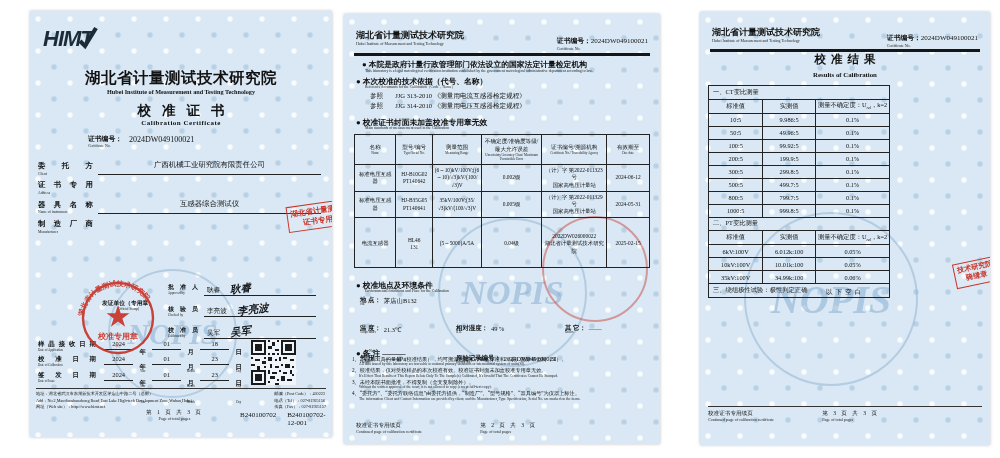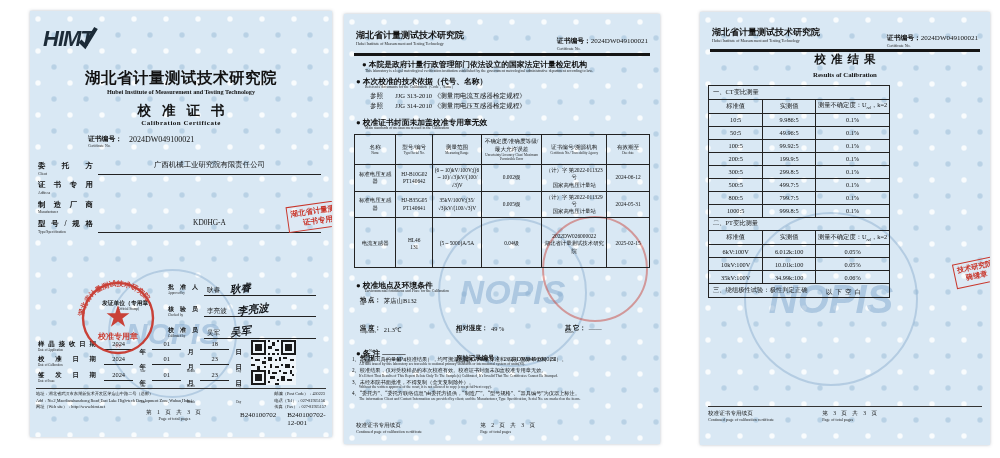--- a/index.html
+++ b/index.html
@@ -7,21 +7,21 @@
        font-family:"Liberation Serif",serif;color:#121212;overflow:hidden}
   .page{position:absolute;overflow:hidden;background-color:#d9e8f4;
     background-image:
       radial-gradient(circle at 8px 8px, rgba(255,255,255,.85) 2px, rgba(255,255,255,0) 3.4px),
       radial-gradient(circle at 24px 24px, rgba(158,190,216,.55) 2px, rgba(158,190,216,0) 3.4px);
     background-size:32px 32px;box-shadow:0 0 3px rgba(60,80,100,.35)}
   .en{font-size:4px;font-weight:normal;line-height:1.15;color:#1d1d1d}
   .pre{white-space:pre-line}
   .wm{position:absolute;border:2px solid rgba(135,170,205,.45);border-radius:50%;
       display:flex;align-items:center;justify-content:center;pointer-events:none;
-      color:rgba(130,168,205,.5);font-style:italic;font-weight:bold;font-family:Liberation Sans, sans-serif}
+      color:rgba(130,168,205,.5);font-style:italic;font-weight:bold;font-family:Liberation Serif, serif}
   
   .p1{left:30px;top:11px;width:302px;height:426px}
   .p1-logo{position:absolute;left:13px;top:15px;width:76px;height:26px}
   .ctr{position:absolute;left:0;right:0;text-align:center}
   .p1-inst{top:57px;font-size:15.5px;font-weight:bold;letter-spacing:.5px}
   .p1-inst-en{top:77px;font-size:6.2px;font-weight:bold}
   .p1-title{top:91px;font-size:13.5px;font-weight:bold;letter-spacing:11px;text-indent:11px}
   .p1-title-en{top:108px;font-size:7px;font-weight:bold;letter-spacing:.5px}
   .p1-certno{position:absolute;left:58px;top:123px;display:flex;gap:7px}
   .p1-certno .lab{font-size:6.8px;font-weight:bold}
@@ -151,30 +151,30 @@
       <div class="fval">广西机械工业研究院有限责任公司</div>
     </div>
     <div class="frow">
       <div class="flabel">
           <span class="cn">证书专用</span>
         <div class="en">Address</div>
         </div>
     </div>
     <div class="frow">
       <div class="flabel">
+          <span class="cn">器具名称</span>
+        <div class="en">Name of instrument</div>
+        </div>
+      <div class="fval">互感器综合测试仪</div>
+    </div>
+    <div class="frow">
+      <div class="flabel">
           <span class="cn">制造厂商</span>
         <div class="en">Manufacturer</div>
         </div>
-    </div>
-    <div class="frow">
-      <div class="flabel">
-          <span class="cn">型号/规格</span>
-        <div class="en">Type/Specification</div>
-        </div>
-      <div class="fval">KD0HG-A</div>
     </div>
   </div>
 
   <div class="p1-stamp-label">
     <div class="cn">发证单位（专用章）</div>
     <div class="en">(Official Stamp)</div>
   </div>
 
   <div class="p1-roundstamp">
     <svg viewBox="0 0 92 82" width="92" height="82">

